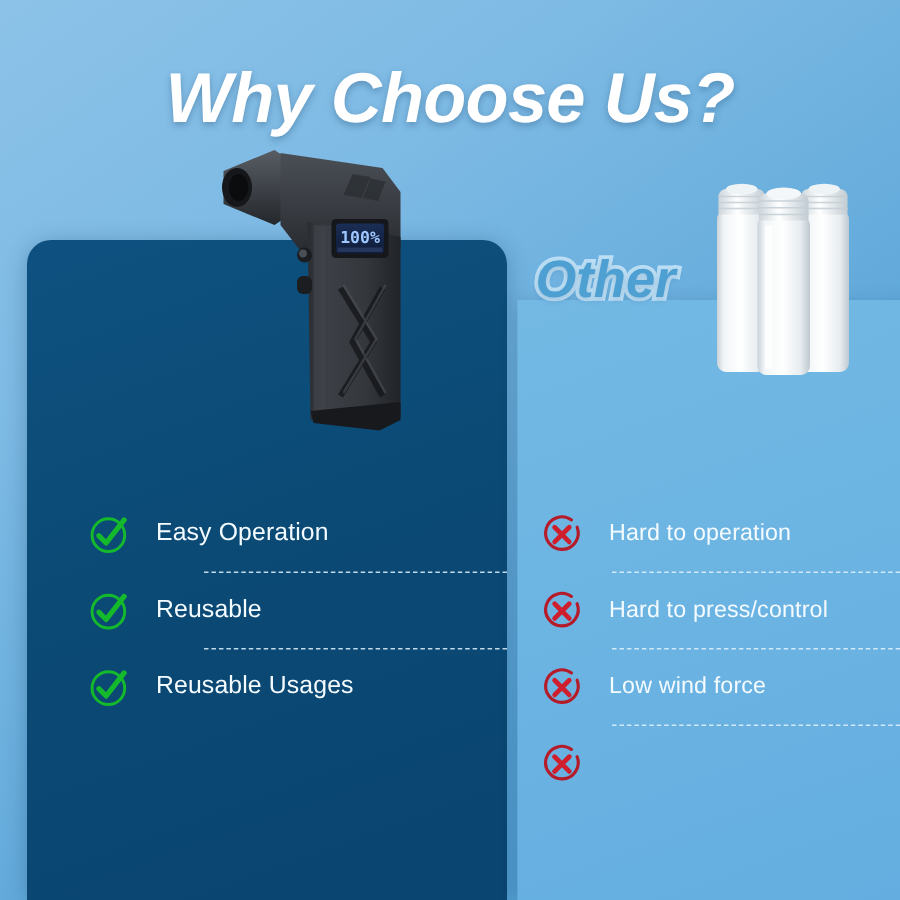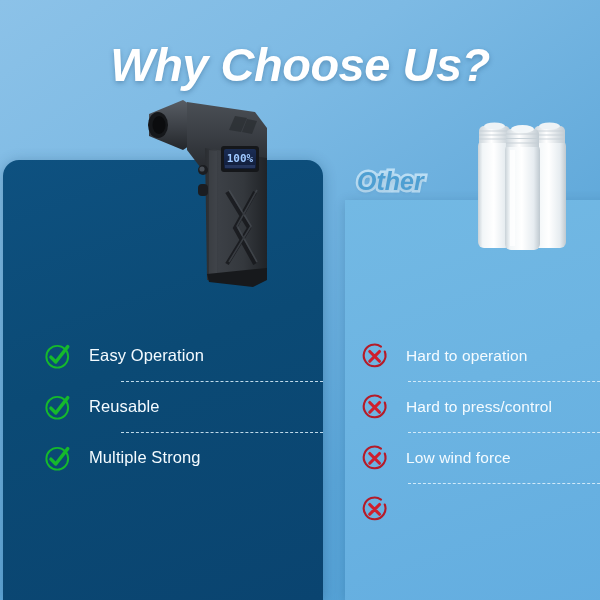--- a/index.html
+++ b/index.html
@@ -37,21 +37,21 @@
     white-space: nowrap;
     margin-top: 23px;
   }
 
   
   .panel {
     position: absolute;
     bottom: 0;
   }
   .panel-our {
-    left: 3px;
+    left: 18px;
     top: 160px;
     width: 320px;
     background: linear-gradient(160deg, #0e5180 0%, #0b4a75 45%, #0a4470 100%);
     border-radius: 16px 16px 0 0;
     box-shadow: 0 2px 14px rgba(10, 50, 85, 0.30);
   }
   .panel-other {
     left: 345px;
     top: 200px;
     width: 281px;
@@ -72,21 +72,21 @@
     top: 126px;
     font-size: 37px;
     color: #123f6b;
     -webkit-text-stroke: 5px #ffffff;
     paint-order: stroke fill;
     text-shadow: 0 2px 4px rgba(20,60,100,0.25);
   }
   .badge-other {
     left: 357px;
     top: 167px;
-    font-size: 25px;
+    font-size: 35px;
     color: #4e9fd2;
     -webkit-text-stroke: 5px #bcdff5;
     paint-order: stroke fill;
     text-shadow: 0 2px 4px rgba(20,60,100,0.18);
   }
 
   
   .feature-list {
     position: absolute;
     left: 0;
@@ -171,21 +171,21 @@
         <span class="feature-text">Reusable</span>
         <span class="divider"></span>
       </div>
 
 
       <div class="feature-row">
         <svg class="feature-icon" viewBox="0 0 40 40">
           <circle cx="19" cy="21" r="14.5" fill="none" stroke="#15b92c" stroke-width="2.6"></circle>
           <path d="M10.5 21.5 L17 28 L33 7.5" fill="none" stroke="#15b92c" stroke-width="4.6" stroke-linecap="round" stroke-linejoin="round"></path>
         </svg>
-        <span class="feature-text">Multiple Strong</span>
+        <span class="feature-text">Reusable Usages</span>
 
       </div>
 
     </div>
   </div>
 
   <div class="panel panel-other">
     <div class="feature-list list-other">
 
       <div class="feature-row">

